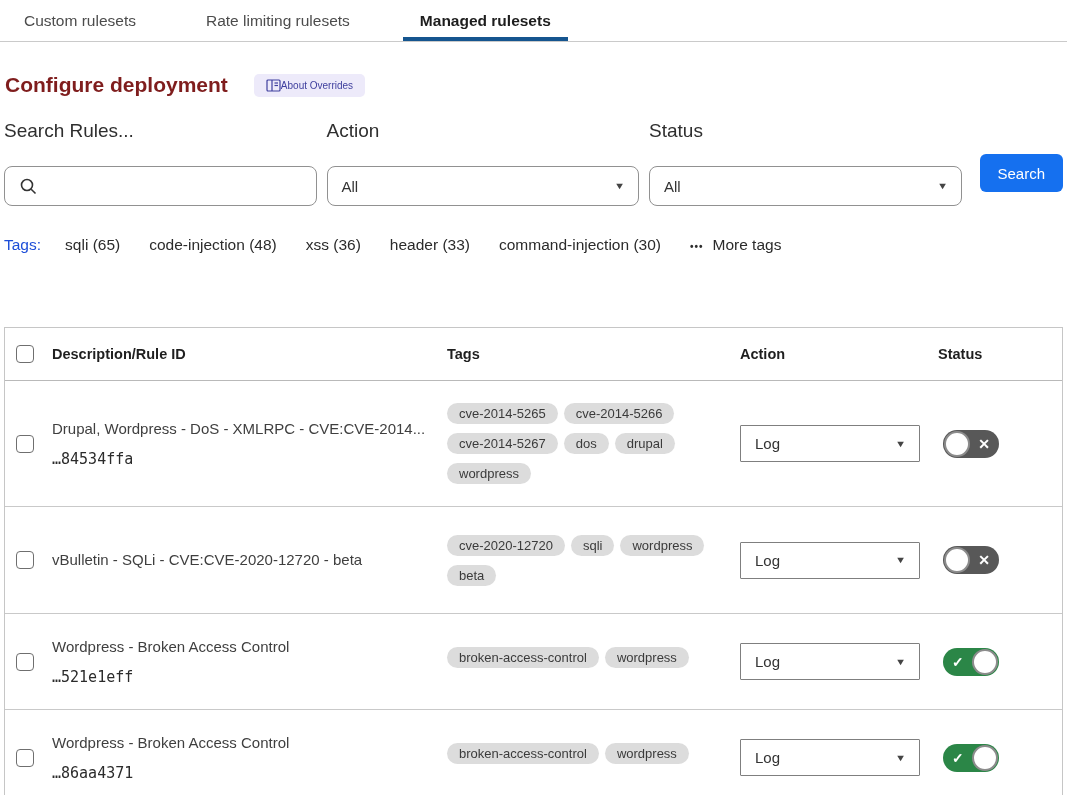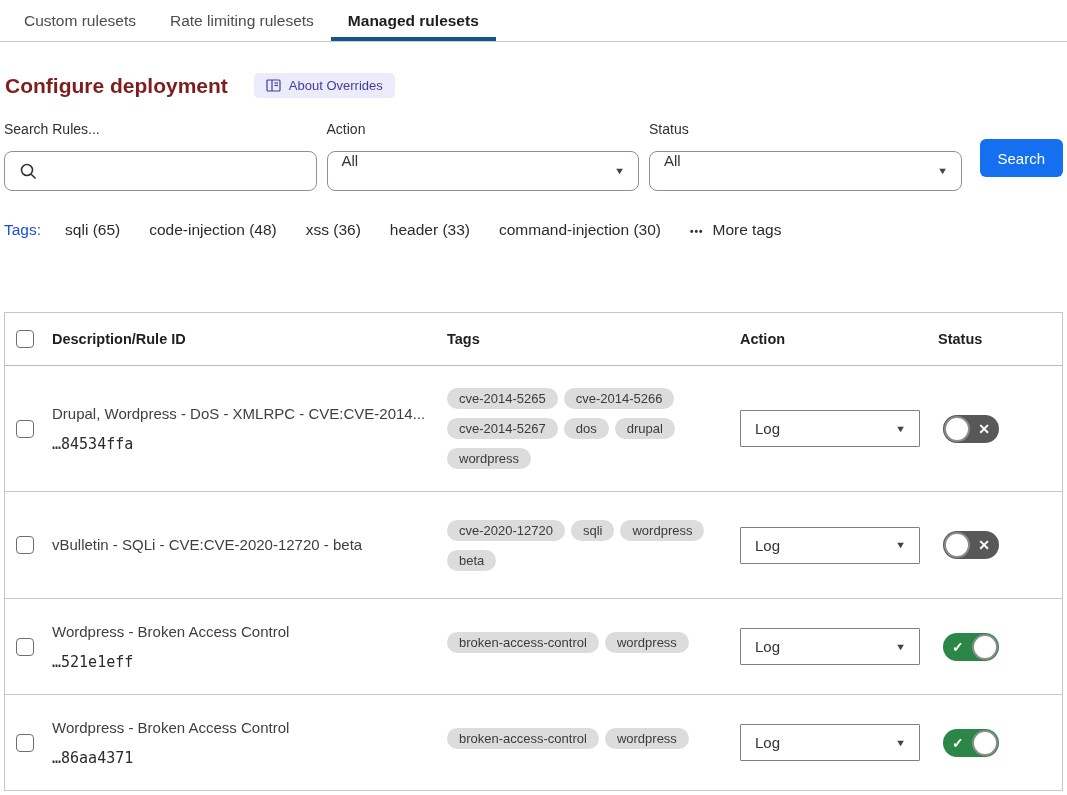--- a/index.html
+++ b/index.html
@@ -12,36 +12,36 @@
     --pill-bg:#dcdcdc;
     --border-gray:#c6c6c6;
   }
   *{box-sizing:border-box;}
   html,body{margin:0;padding:0;}
   body{
     width:1067px;height:795px;overflow:hidden;background:#fff;
     font-family:"Liberation Sans",sans-serif;color:#363636;
   }
   
-  .tabbar{display:flex;align-items:flex-end;border-bottom:1px solid #cacaca;padding-left:7px;}
+  .tabbar{display:flex;align-items:flex-end;border-bottom:1px solid #cacaca;padding-left:7px;gap:36px;}
   .tab{padding:12px 17px 7px;font-size:15.5px;color:#4c4c4c;border-bottom:4px solid transparent;cursor:pointer;}
   .tab.active{color:#1d1d1d;font-weight:700;border-bottom-color:var(--tab-underline);}
   
   .main{padding:0 4px;}
   .section-head{display:flex;align-items:center;gap:26px;margin-top:31px;padding-left:1px;}
   .page-title{font-size:21px;font-weight:700;color:#7f1d1d;}
-  .about-badge{display:inline-flex;align-items:center;gap:8px;background:var(--badge-bg);color:var(--badge-text);
-    font-size:13px;padding:5px 12px;border-radius:5px;cursor:pointer;}
+  .about-badge{display:inline-flex;align-items:center;gap:0;background:var(--badge-bg);color:var(--badge-text);
+    font-size:10px;padding:5px 12px;border-radius:5px;cursor:pointer;}
   .about-badge svg{display:block;}
   
   .filters{display:flex;align-items:flex-end;margin-top:23px;}
   .fgroup{width:315px;margin-right:10px;}
-  .flabel{font-size:14px;color:#2f2f2f;margin-bottom:14px;}
+  .flabel{font-size:19px;color:#2f2f2f;margin-bottom:24px;}
   .finput{position:relative;height:40px;border:1px solid #919191;border-radius:8px;background:#fff;
-    display:flex;align-items:flex-start;font-size:15px;color:#333;}
+    display:flex;align-items:center;font-size:15px;color:#333;}
   .search-box input{border:none;outline:none;background:transparent;font-size:15px;
     font-family:"Liberation Sans",sans-serif;width:260px;margin-left:42px;}
   .search-box svg{position:absolute;left:14px;top:10px;}
   .selectbox{padding-left:14px;cursor:pointer;}
   .caret{position:absolute;right:14px;top:50%;transform:translateY(-50%) scaleX(1.25);
     font-size:9px;color:#444;pointer-events:none;}
   .search-btn{height:38px;width:84px;margin-left:8px;margin-bottom:14px;background:var(--accent-blue);
     color:#fff;border:none;border-radius:6px;font-size:15px;font-family:"Liberation Sans",sans-serif;cursor:pointer;}
   
   .tagsbar{display:flex;align-items:center;margin-top:30px;font-size:15.5px;color:#2d2d2d;}

